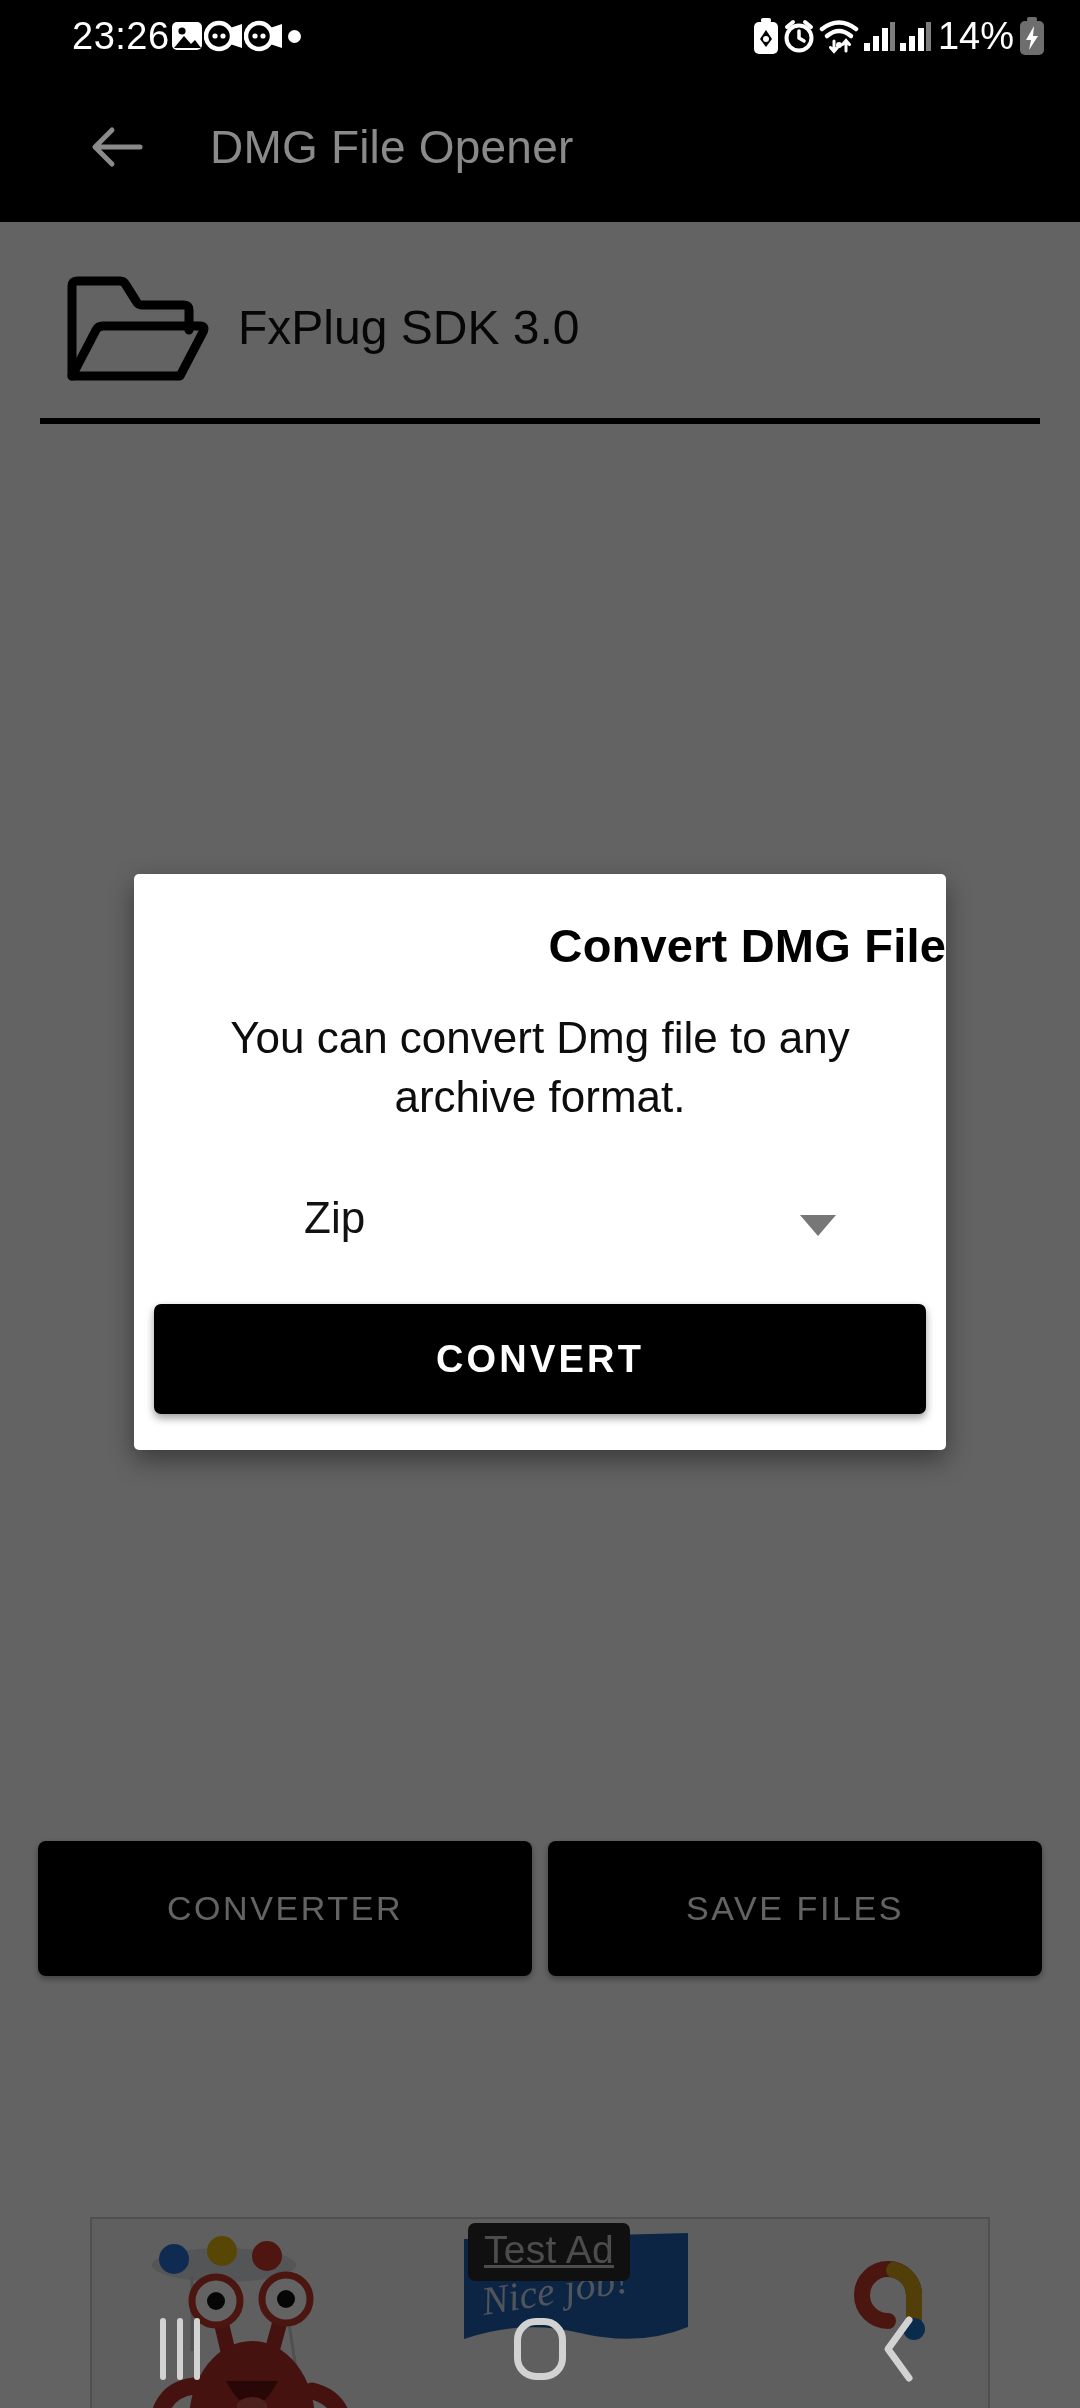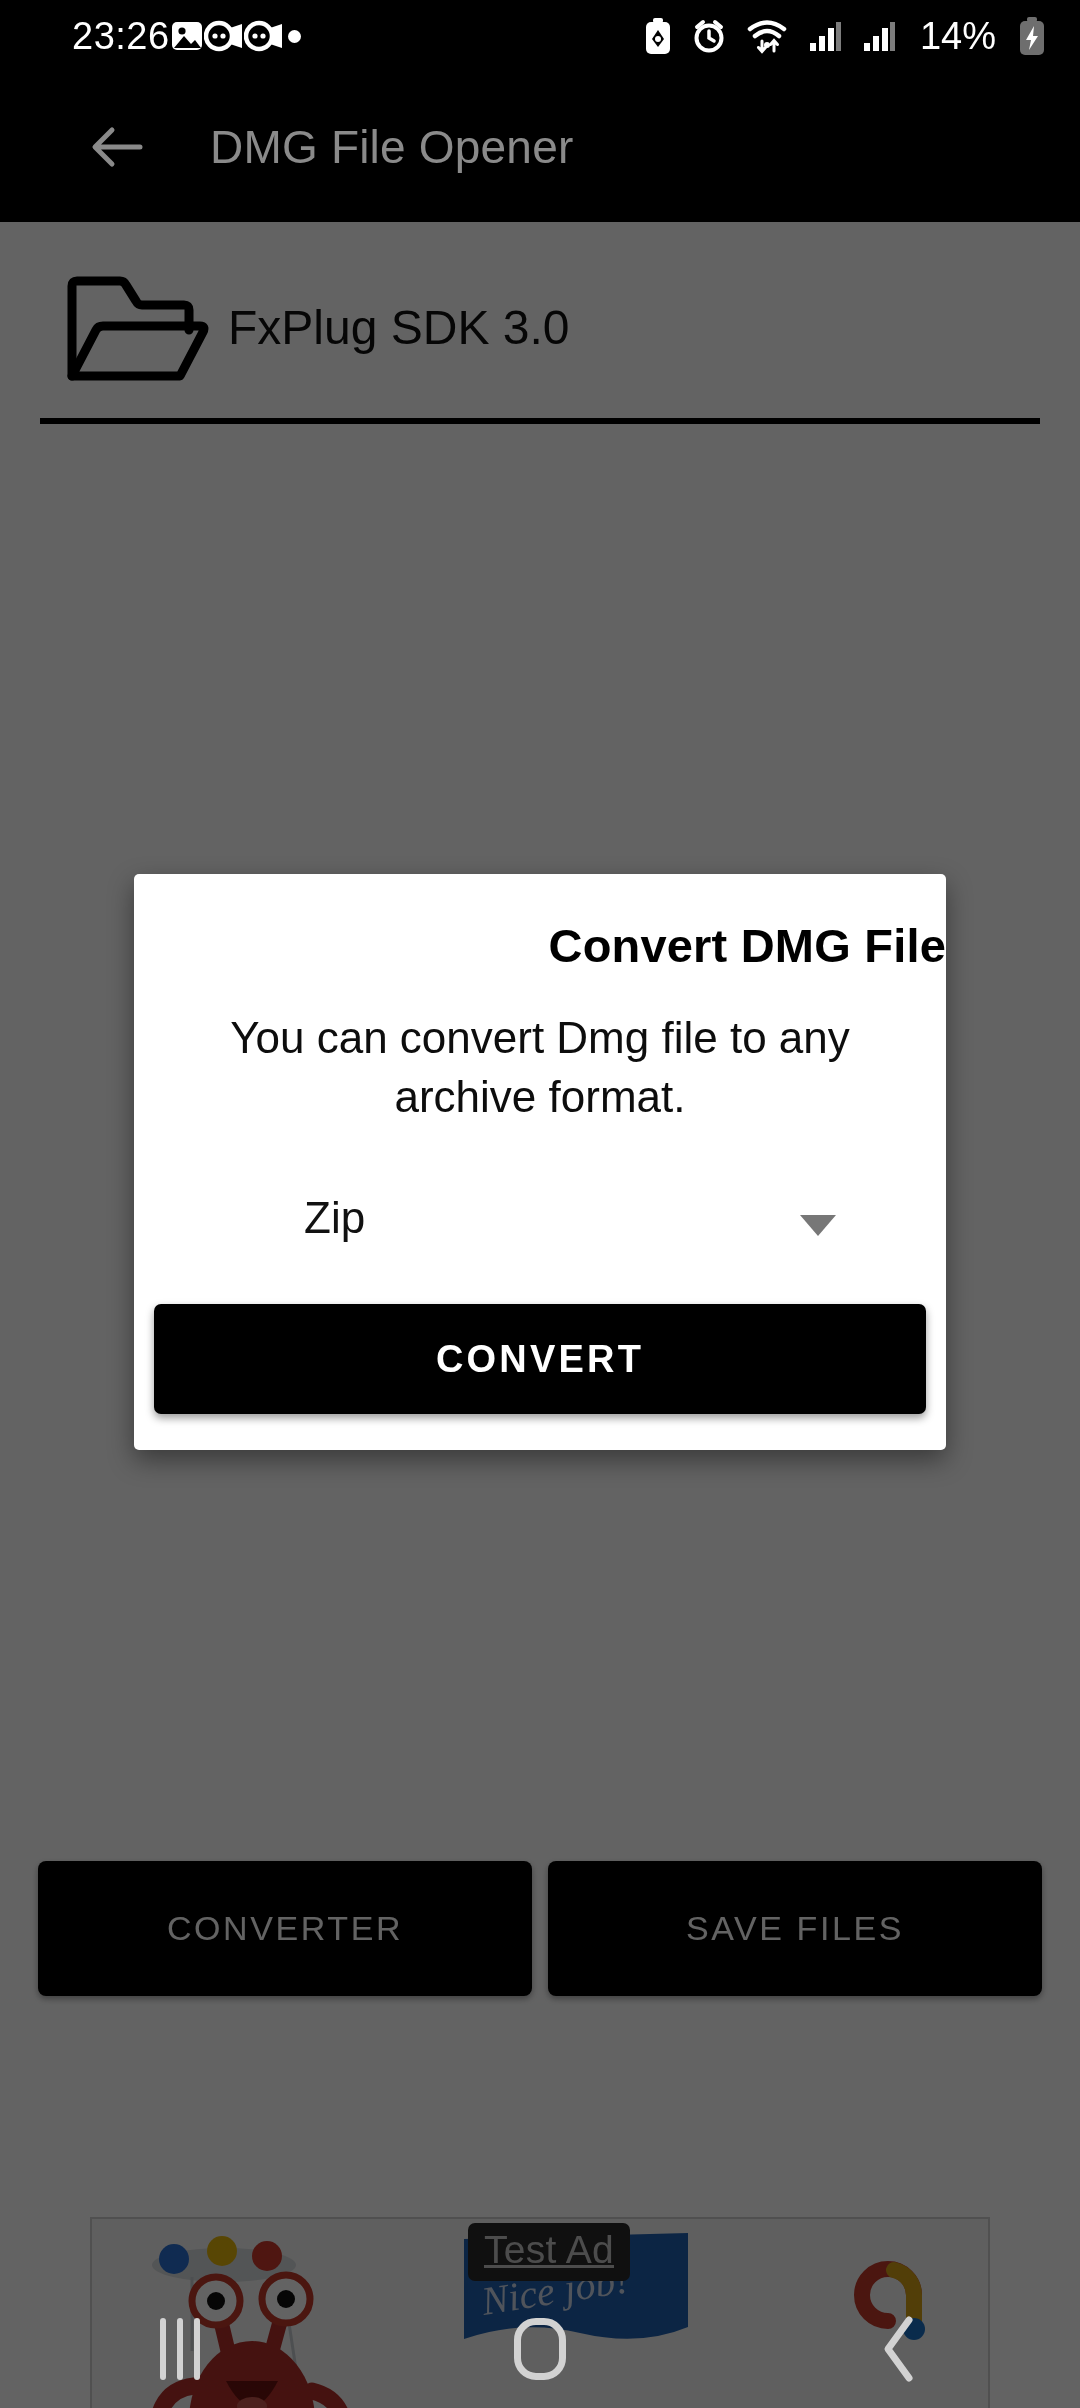--- a/index.html
+++ b/index.html
@@ -36,21 +36,21 @@
   .sb-clock {
     color: #ffffff;
     font-size: 38px;
     letter-spacing: 0.5px;
     font-family: "Liberation Sans", sans-serif;
   }
   .sb-right {
     margin-left: auto;
     margin-right: 34px;
     display: flex; align-items: center;
-    gap: 20px;
+    gap: 2px;
   }
   .sb-batt-pct {
     color: #ffffff;
     font-size: 38px;
     margin-left: 4px;
     margin-right: 2px;
   }
   .sb-icon { display: block; }
   .sb-dot {
     width: 13px; height: 13px;
@@ -92,41 +92,40 @@
     z-index: 5;
   }
   .file-row {
     position: absolute;
     top: 30px; left: 0;
     width: 1080px; height: 150px;
     display: flex; align-items: center;
   }
   .folder-icon { margin-left: 62px; width: 148px; height: 110px; }
   .file-name {
-    margin-left: 18px;
+    margin-left: 28px;
     font-size: 48px;
     color: #111111;
     font-weight: 400;
   }
   .divider {
     position: absolute;
     top: 196px; left: 40px;
     width: 1000px; height: 6px;
     background: #000000;
   }
 
   
   .bottom-buttons {
     position: absolute;
     left: 38px;
     top: 1619px;
     width: 1004px;
     display: flex;
     gap: 16px;
-    margin-top: 20px;
   }
   .action-btn {
     flex: 1;
     height: 135px;
     background: #000000;
     border: none;
     border-radius: 8px;
     color: #ffffff;
     font-size: 34px;
     letter-spacing: 2.6px;

